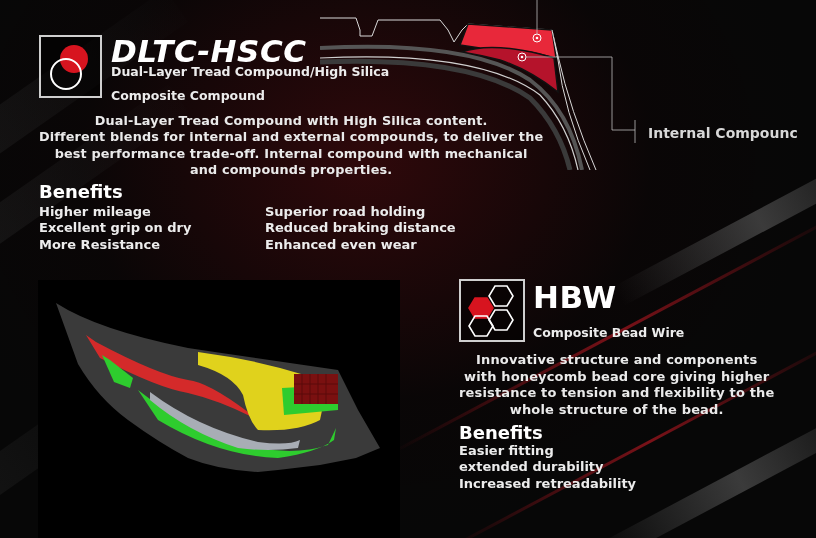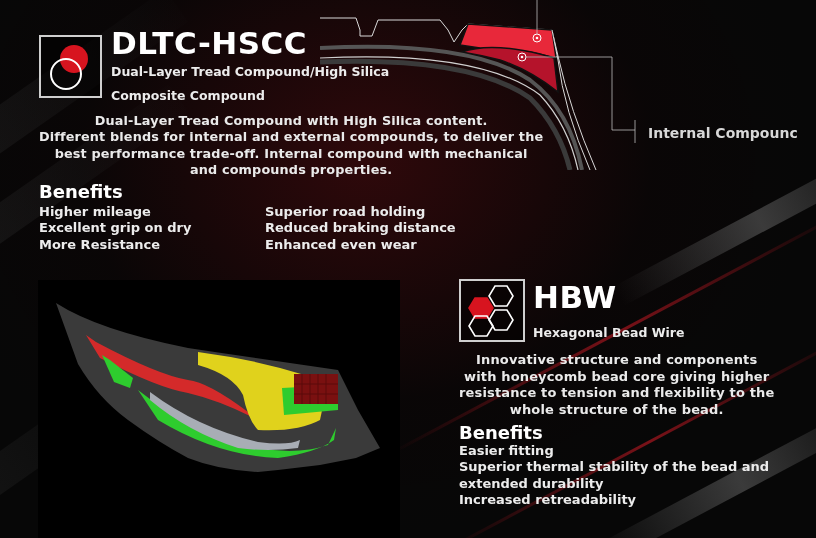--- a/index.html
+++ b/index.html
@@ -55,21 +55,21 @@
   <path d="M315 120 L315 143" stroke="#bbb" stroke-width="0.8"></path>
 </svg>
 <div class="callout-label" style="left:648px;top:125px;">Internal Compounc</div>
 
 <div class="icon-box" style="left:39px;top:35px;width:63px;height:63px;">
   <svg width="59" height="59" viewBox="0 0 59 59">
     <circle cx="33" cy="22" r="14" fill="#d7141f"></circle>
     <circle cx="25" cy="37" r="15" fill="none" stroke="#fff" stroke-width="2"></circle>
   </svg>
 </div>
-<div class="title" style="left:111px;top:28px;">DLTC-HSCC</div>
+<div class="title" style="left:111px;top:36px;font-style:italic;">DLTC-HSCC</div>
 <div class="subtitle" style="left:111px;top:64px;">Dual-Layer Tread Compound/High Silica</div>
 <div class="subtitle" style="left:111px;top:88px;">Composite Compound</div>
 
 <div class="para" style="left:39px;top:113px;">
   <div>Dual-Layer Tread Compound with High Silica content.</div>
   <div>Different blends for internal and external compounds, to deliver the</div>
   <div>best performance trade-off. Internal compound with mechanical</div>
   <div>and compounds properties.</div>
 </div>
 
@@ -103,28 +103,27 @@
 
 <div class="icon-box" style="left:459px;top:279px;width:66px;height:63px;">
   <svg width="62" height="59" viewBox="0 0 62 59">
     <polygon points="34,5 46,5 52,15 46,25 34,25 28,15" fill="none" stroke="#fff" stroke-width="1.6"></polygon>
     <polygon points="14,17 26,17 32,27 26,37 14,37 8,27" fill="#d7141f" stroke="#d7141f" stroke-width="1.6"></polygon>
     <polygon points="34,29 46,29 52,39 46,49 34,49 28,39" fill="none" stroke="#fff" stroke-width="1.6"></polygon>
     <polygon points="14,41 26,41 32,51 26,61 14,61 8,51" fill="none" stroke="#fff" stroke-width="1.6" transform="translate(0,-6)"></polygon>
   </svg>
 </div>
 <div class="title" style="left:533px;top:282px;">HBW</div>
-<div class="subtitle" style="left:533px;top:325px;font-weight:bold;">Hexagonal Bead Wire</div>
+<div class="subtitle" style="left:533px;top:325px;font-weight:bold;">Composite Bead Wire</div>
 
 <div class="para" style="left:459px;top:352px;font-size:13px;line-height:16.5px;">
   <div>Innovative structure and components</div>
   <div>with honeycomb bead core giving higher</div>
   <div>resistance to tension and flexibility to the</div>
   <div>whole structure of the bead.</div>
 </div>
 
 <div class="benefits-head" style="left:459px;top:424px;">Benefits</div>
 <ul class="benefit-list" style="left:459px;top:443px;">
   <li>Easier fitting</li>
-  <li>Superior thermal stability of the bead and</li>
   <li>extended durability</li>
   <li>Increased retreadability</li>
 </ul>
 
 </body></html>

